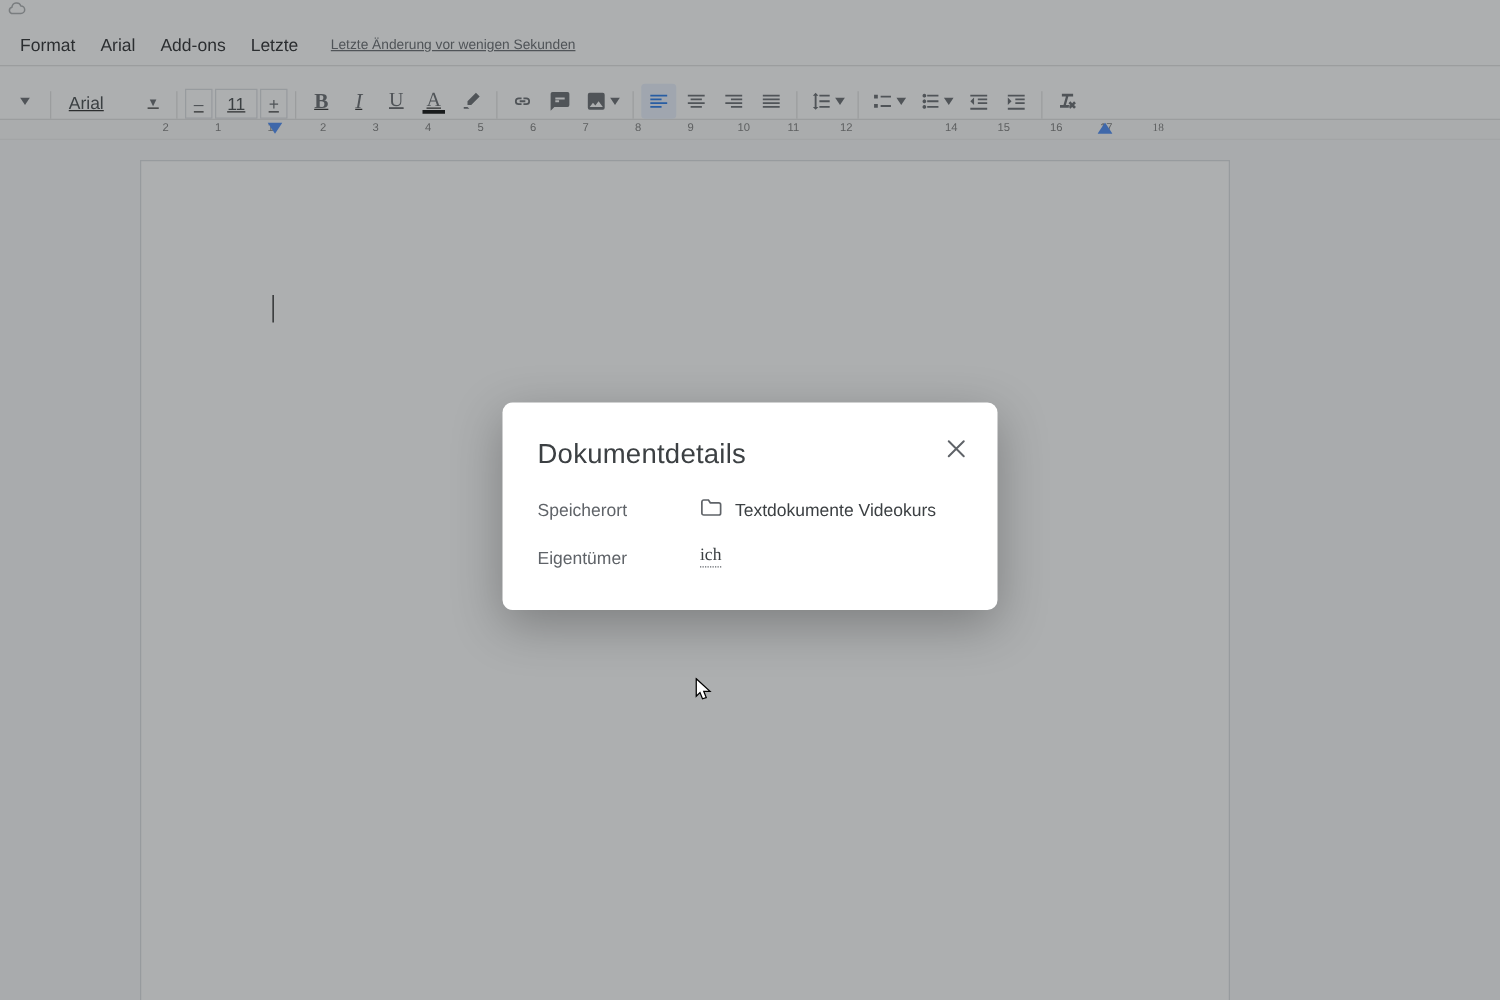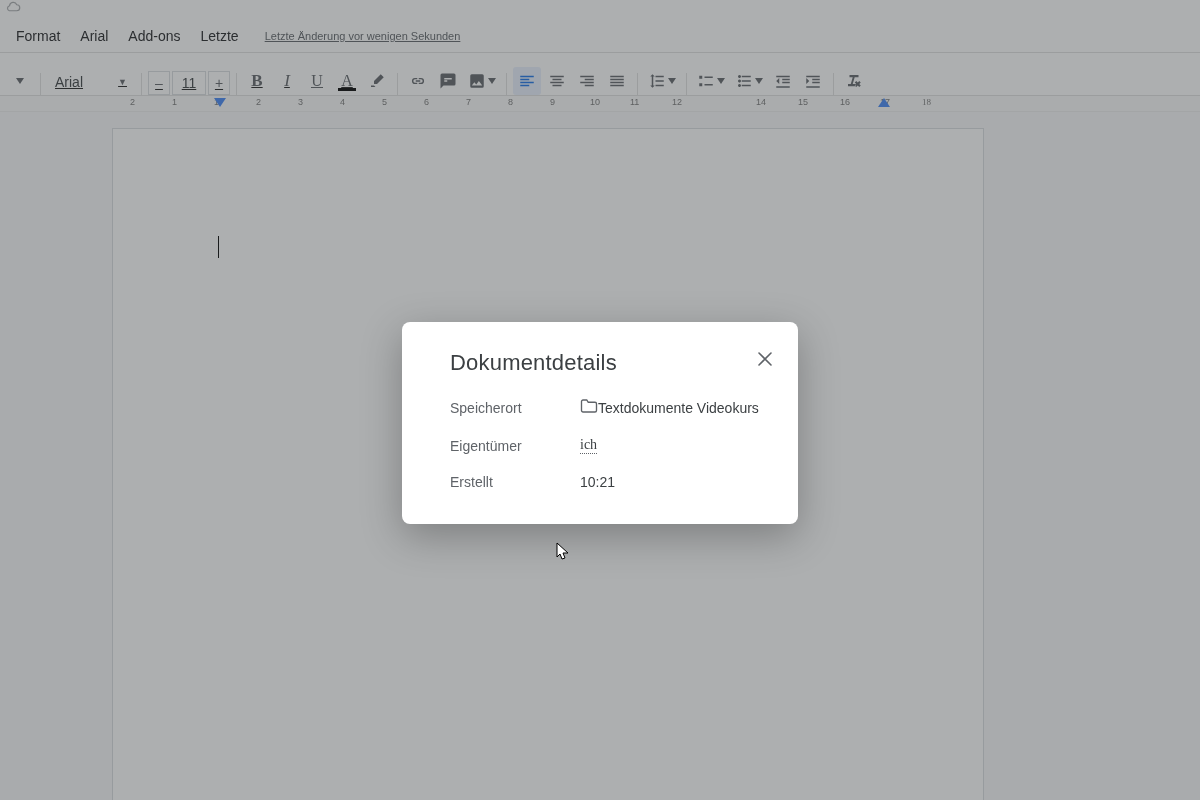--- a/index.html
+++ b/index.html
@@ -112,36 +112,36 @@
   .overlay {
     position:absolute; inset:0;
     background: rgba(60,64,67,.42);
   }
 
   
   .dialog {
     position:absolute; left:402px; top:322px; width:396px;
     background:#fff; border-radius:8px;
     box-shadow: 0 12px 40px rgba(0,0,0,.28);
-    padding: 28px 30px 34px 48px;
+    padding: 28px 30px 34px 28px;
     font-family: "Google Sans","Product Sans",Arial,sans-serif;
     color:#3c4043;
   }
   .dialog h2 {
     margin:0 0 22px 0; font-weight:400; font-size:22px; color:#3c4043; letter-spacing:.2px;
   }
   .dialog .close {
     position:absolute; right:18px; top:22px; width:30px; height:30px;
     display:flex; align-items:center; justify-content:center;
     cursor:pointer; color:#5f6368; border-radius:50%;
   }
   .dialog .row { display:flex; align-items:center; font-size:14px; margin: 0 0 20px 0;}
   .dialog .row:last-child{ margin-bottom:0;}
   .dialog .lbl { width:130px; color:#5f6368; }
-  .dialog .val { color:#3c4043; display:flex; align-items:center; }
+  .dialog .val { color:#3c4043; display:flex; align-items:center; gap:10px;}
   .dialog .val .folder-ico { color:#5f6368; }
   .dotted { border-bottom: 1px dotted #5f6368; font-family: Liberation Serif, serif; }
 
   
   .cursor-arrow {
     position:absolute; left:556px; top:542px; pointer-events:none;
   }
 </style>
 </head>
 <body>
@@ -352,25 +352,19 @@
   </div>
 
   <div class="row">
     <div class="lbl">Eigentümer</div>
     <div class="val">
         <span class="dotted">ich</span>
       </div>
   </div>
 
 
-  <div class="row">
-    <div class="lbl">Erstellt</div>
-    <div class="val">
-        <span>10:21</span>
-      </div>
-  </div>
 </div>
 
 <div class="cursor-arrow">
   <svg width="14" height="18" viewBox="0 0 14 18">
       <path d="M1 1l0 14 3-3 2 5 3-1-2-5 5 0z" fill="#fff" stroke="#000"></path>
     </svg>
 </div>
 
 </body></html>

